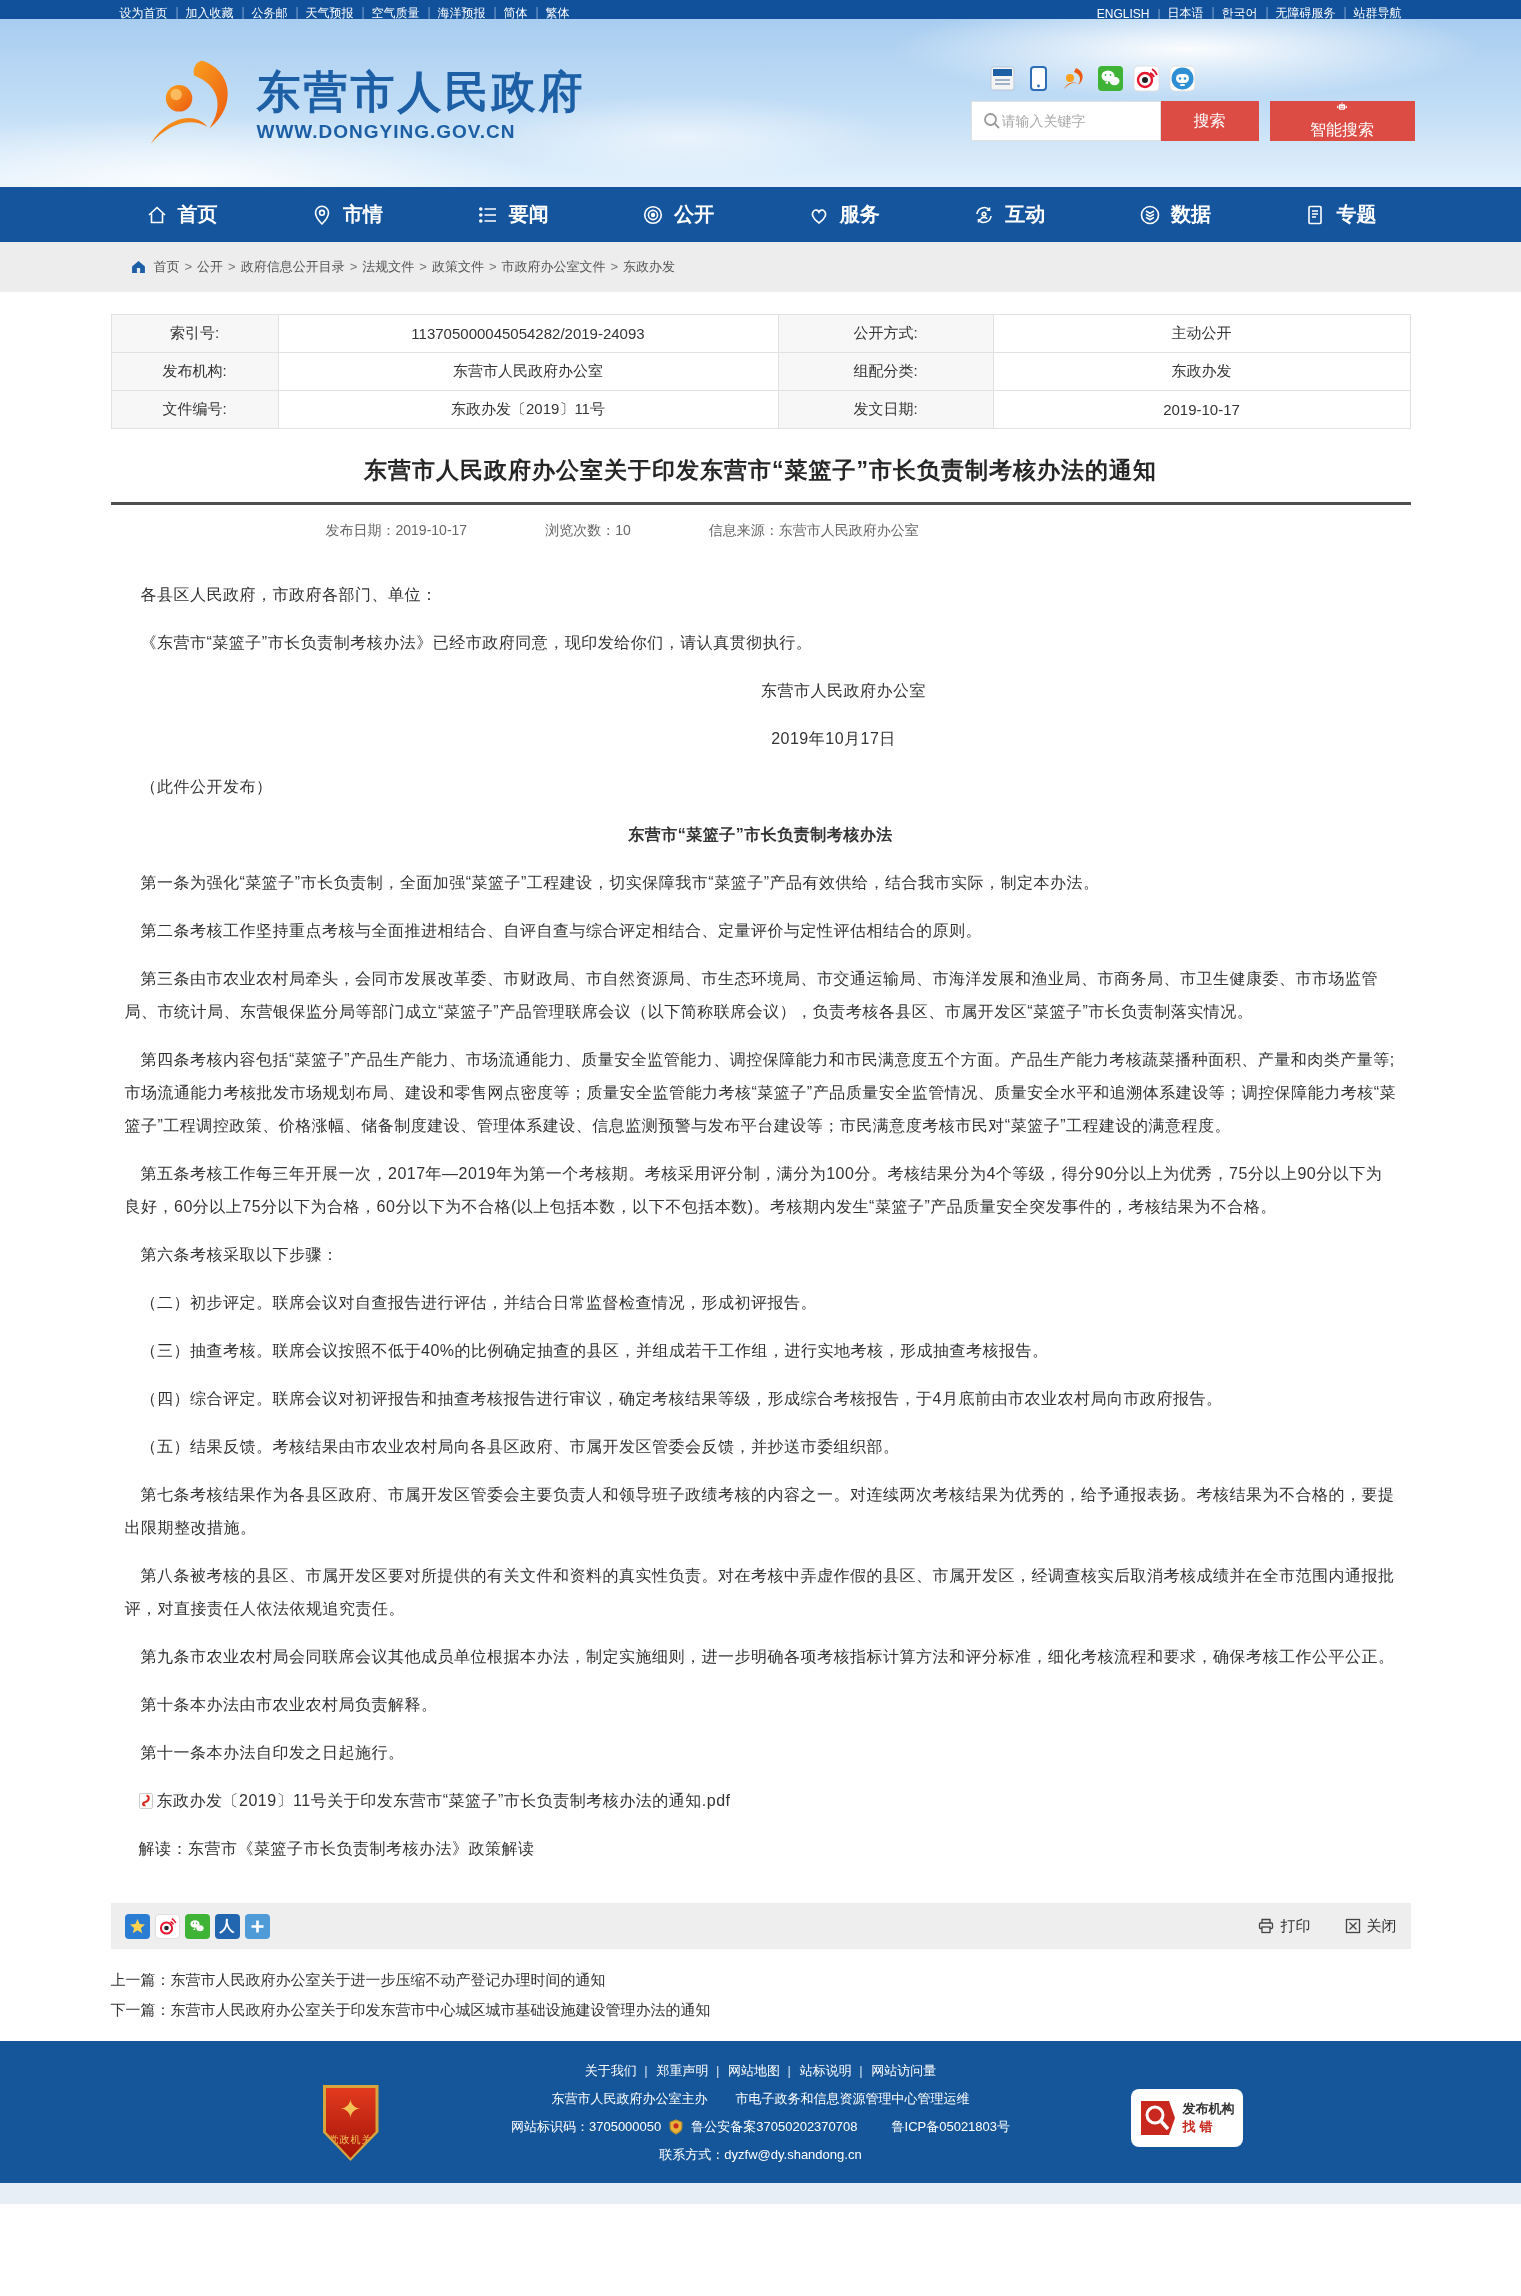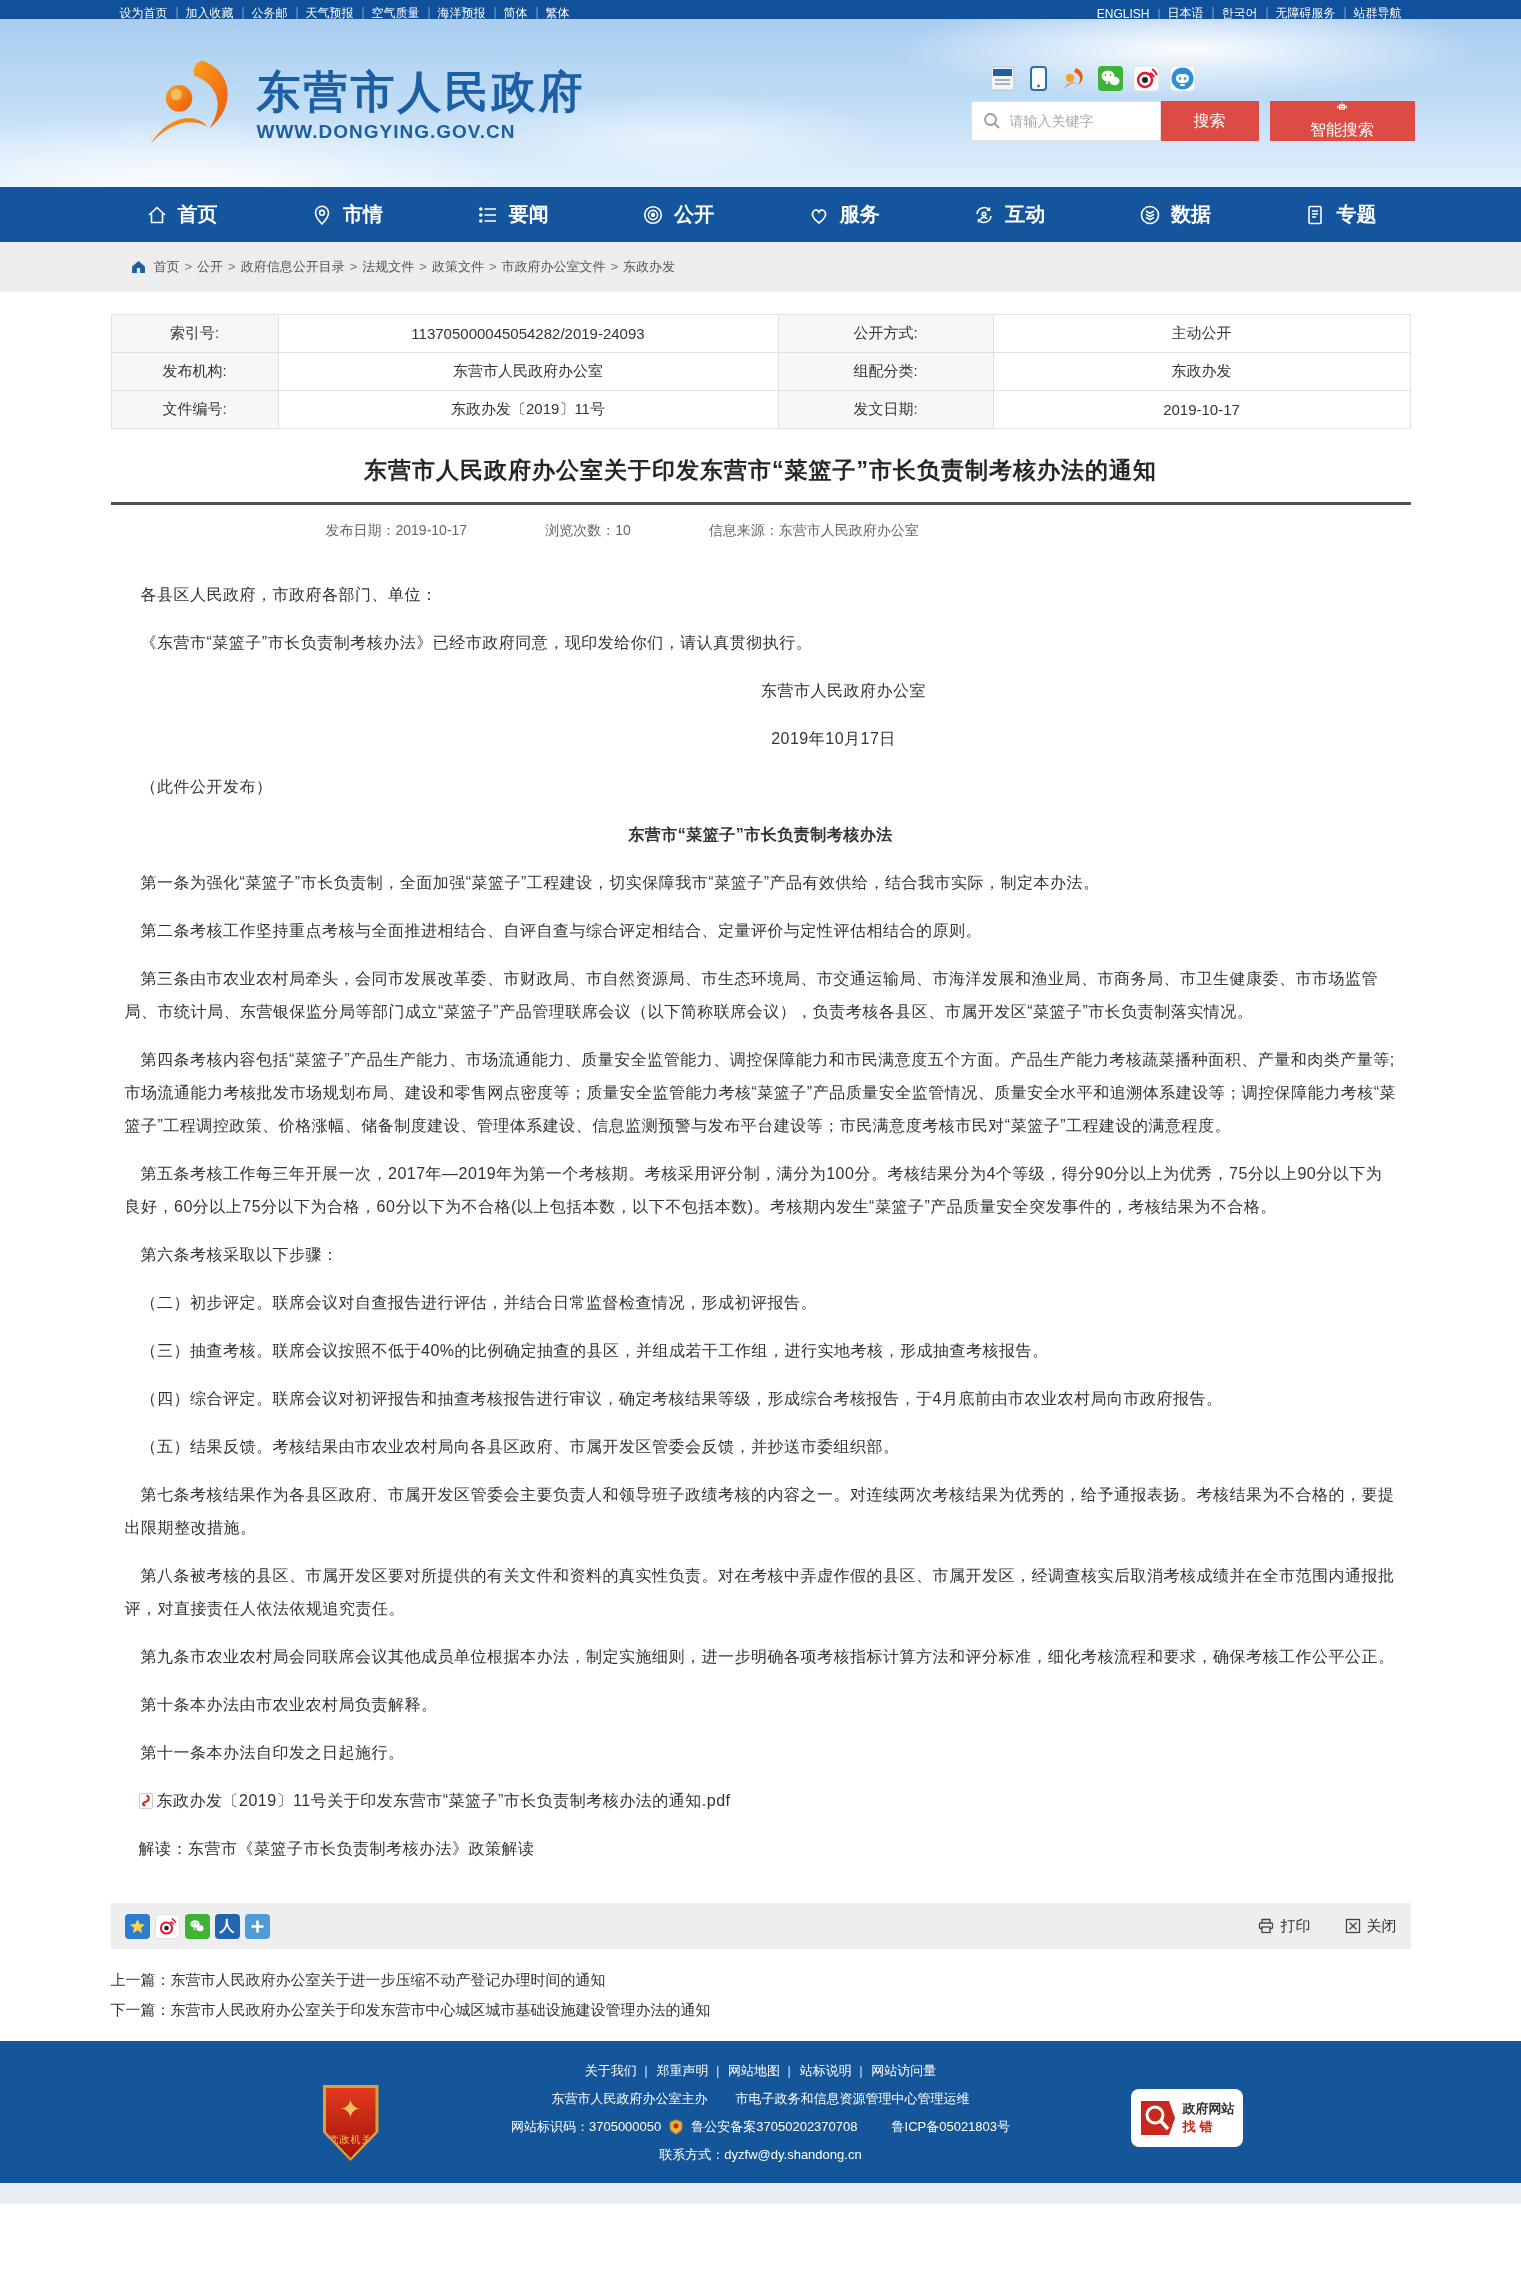--- a/index.html
+++ b/index.html
@@ -26,21 +26,21 @@
   .logo { position:absolute; left:32px; top:32px; display:flex; align-items:center; cursor:pointer; }
   .logo-mark { width:108px; height:104px; }
   .logo-txt { margin-left:6px; }
   .logo-cn { font-size:44px; font-weight:bold; color:#1c5fa5; letter-spacing:3px; line-height:58px; font-family:"Liberation Sans","DejaVu Sans",sans-serif; }
   .logo-en { font-size:19px; font-weight:bold; color:#1c5fa5; letter-spacing:1px; }
   .h-right { position:absolute; right:-12px; top:46px; width:452px; }
   .quick-icons { display:flex; gap:9px; align-items:center; margin-left:18px; }
   .qicon { width:27px; height:27px; cursor:pointer; display:block; }
   .search-row { display:flex; margin-top:9px; height:40px; }
   .search-box { display:flex; background:#fff; border:1px solid #e0e0e0; width:190px; align-items:center; padding-left:10px; }
-  .search-box input { border:none; outline:none; font-size:14px; color:#333; width:140px; margin-left:8px; background:transparent; }
+  .search-box input { border:none; outline:none; font-size:14px; color:#333; width:140px; background:transparent; }
   .search-box input::placeholder { color:#a9a9a9; }
   .btn-search { width:98px; background:#dc4b44; color:#fff; font-size:16px; border:none; cursor:pointer; }
   .btn-smart { width:145px; margin-left:11px; background:#dc4b44; color:#fff; font-size:16px; border:none; cursor:pointer; display:flex; align-items:center; justify-content:center; gap:7px;flex-direction:column; }
 
   
   .nav { background:#15559e; height:55px; }
   .nav .wrap { display:flex; align-items:center; justify-content:space-between; height:55px; padding:0 34px; }
   .nav-item { display:flex; align-items:center; gap:9px; color:#fff; font-size:20px; font-weight:bold; text-decoration:none; cursor:pointer; }
   .nav-item svg { display:block; }
 
@@ -473,21 +473,21 @@
         </div>
       </div>
 
       <div class="finderror">
         <svg width="38" height="38" viewBox="0 0 38 38">
             <path d="M2 2 H30 L36 19 L30 36 H2 Z" fill="#c8281e"></path>
             <circle cx="16" cy="16" r="8" fill="none" stroke="#fff" stroke-width="3"></circle>
             <path d="M21 21 L29 30" stroke="#fff" stroke-width="3.5"></path>
           </svg>
         <span class="fe-txt">
-          <span class="fe-top">政府网站</span>
+          <span class="fe-top">发布机构</span>
           <span class="fe-bot">找错</span>
         </span>
       </div>
     </div>
   </div>
 
   <div class="bottomstrip"></div>
 </div>
 
 </body></html>

